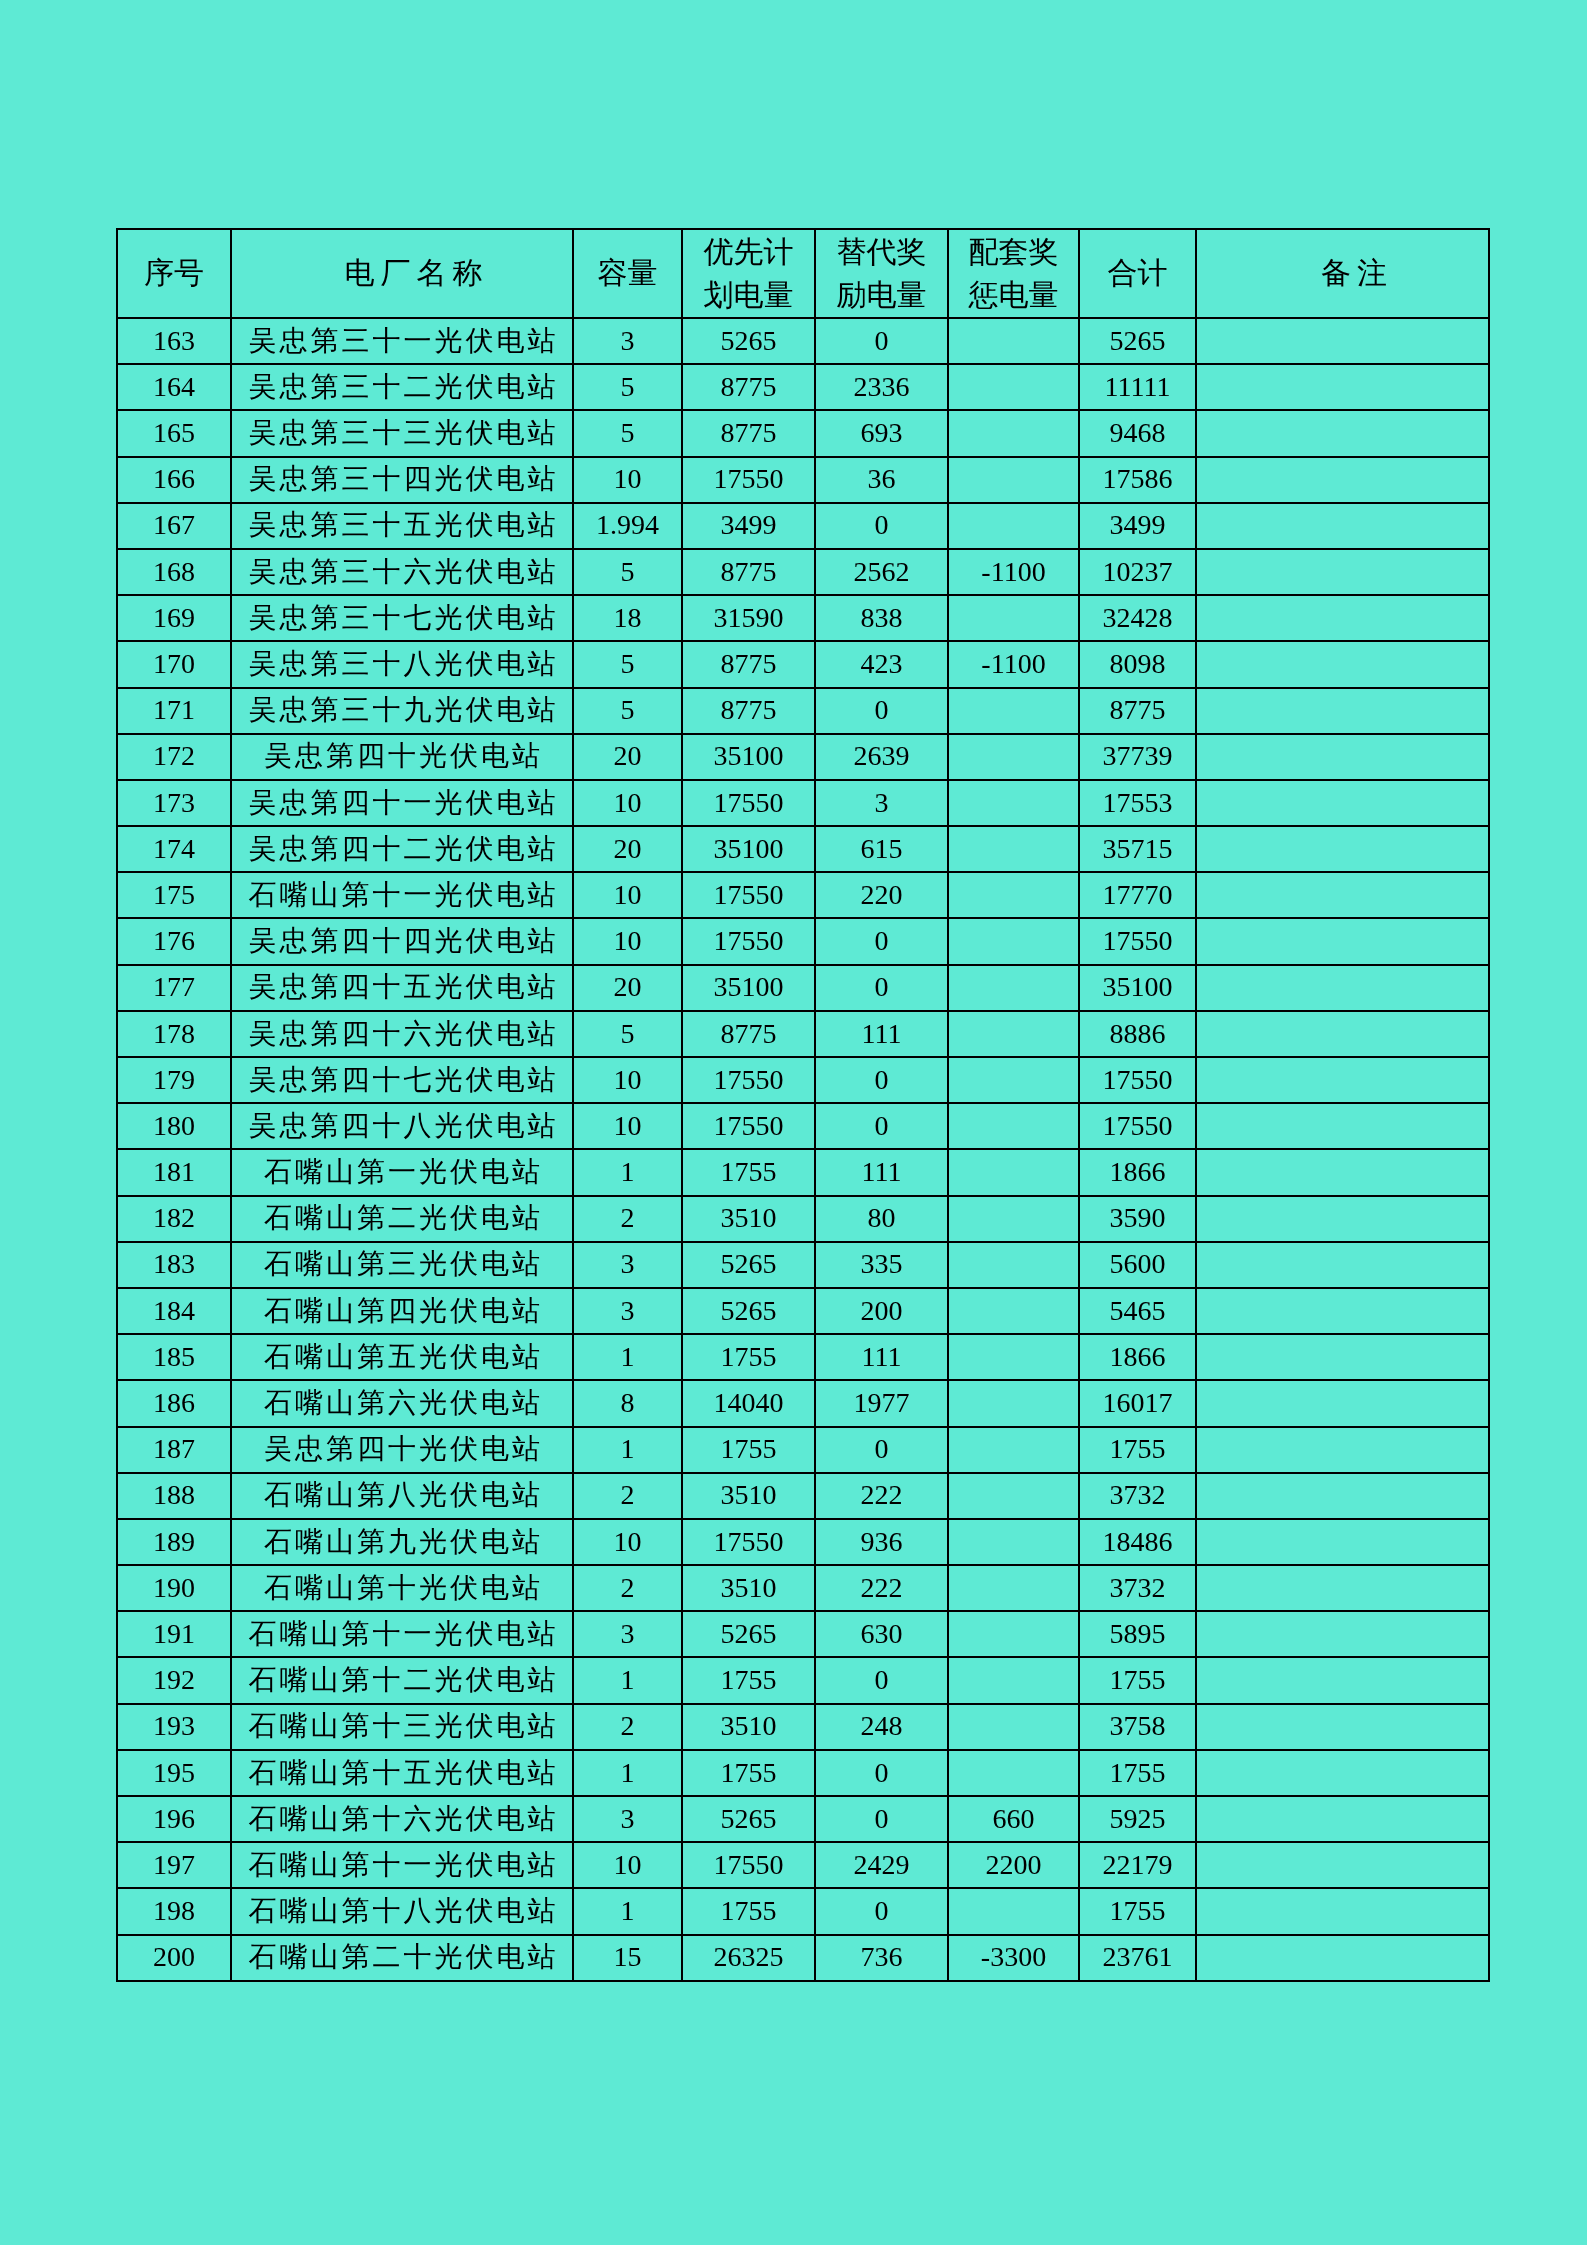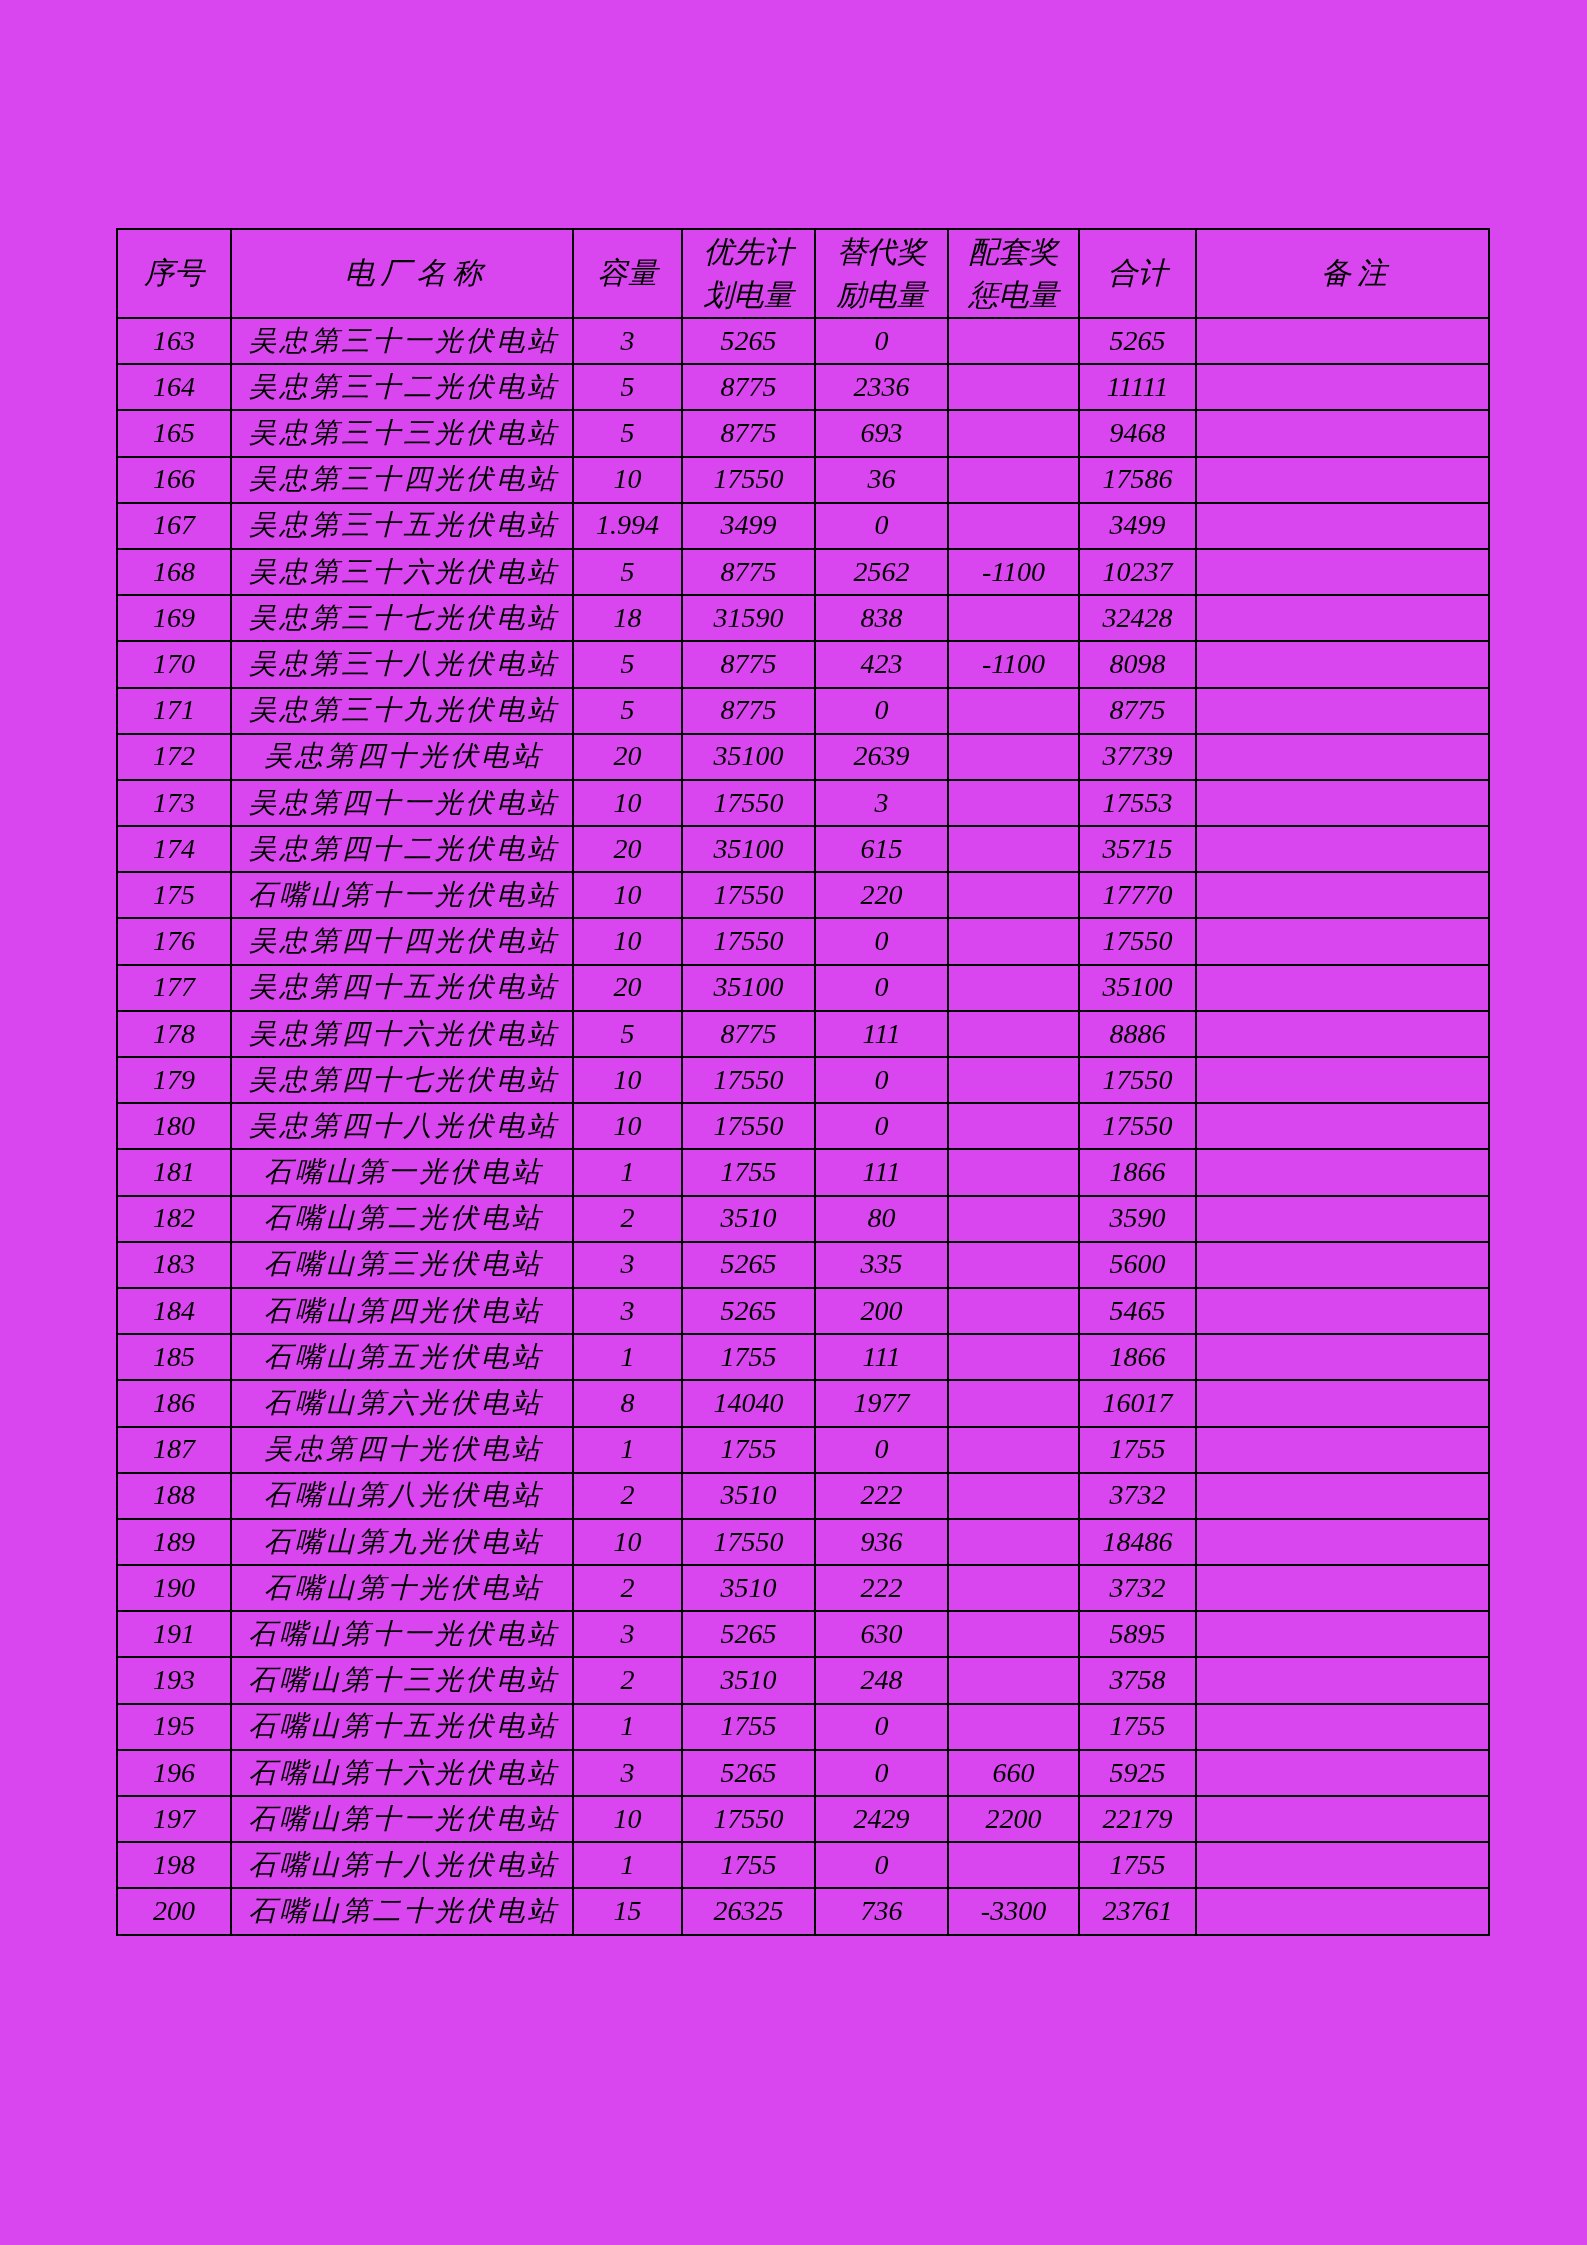--- a/index.html
+++ b/index.html
@@ -10,22 +10,21 @@
   body {
     width: 1587px;
     height: 2245px;
     position: relative;
     font-family: "Liberation Serif", "DejaVu Serif", serif;
     color: #000;
   }
   .page {
     position: absolute;
     inset: 0;
-    background: #d946ef;
-    font-style: italic;
+    background: #5eead4;
   }
   table.plant-table {
     position: absolute;
     left: 116px;
     top: 228px;
     width: 1372px;
     border-collapse: collapse;
     table-layout: fixed;
   }
   th, td {
@@ -372,20 +371,30 @@
           <td>191</td>
           <td class="name-cell">石嘴山第十一光伏电站</td>
           <td>3</td>
           <td>5265</td>
           <td>630</td>
           <td></td>
           <td>5895</td>
           <td></td>
         </tr>
         <tr>
+          <td>192</td>
+          <td class="name-cell">石嘴山第十二光伏电站</td>
+          <td>1</td>
+          <td>1755</td>
+          <td>0</td>
+          <td></td>
+          <td>1755</td>
+          <td></td>
+        </tr>
+        <tr>
           <td>193</td>
           <td class="name-cell">石嘴山第十三光伏电站</td>
           <td>2</td>
           <td>3510</td>
           <td>248</td>
           <td></td>
           <td>3758</td>
           <td></td>
         </tr>
         <tr>

